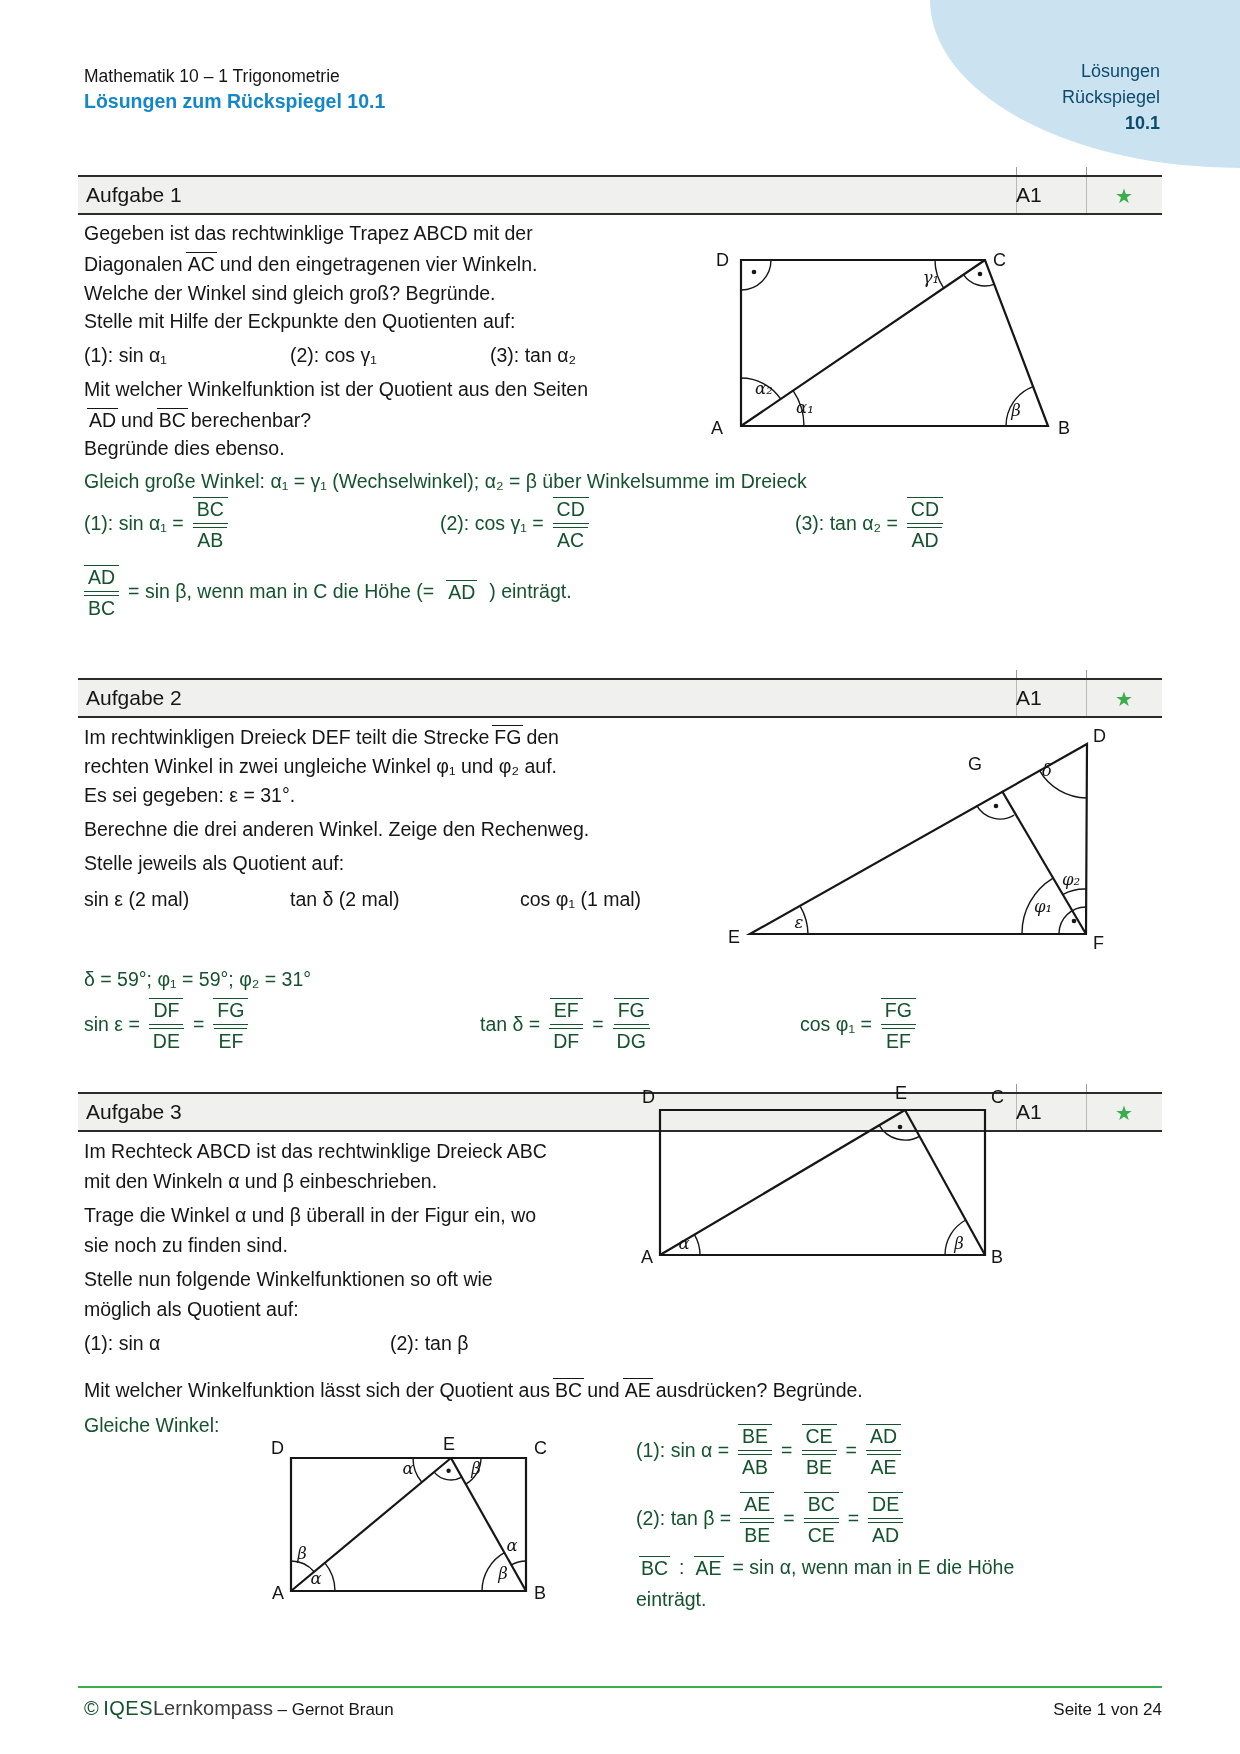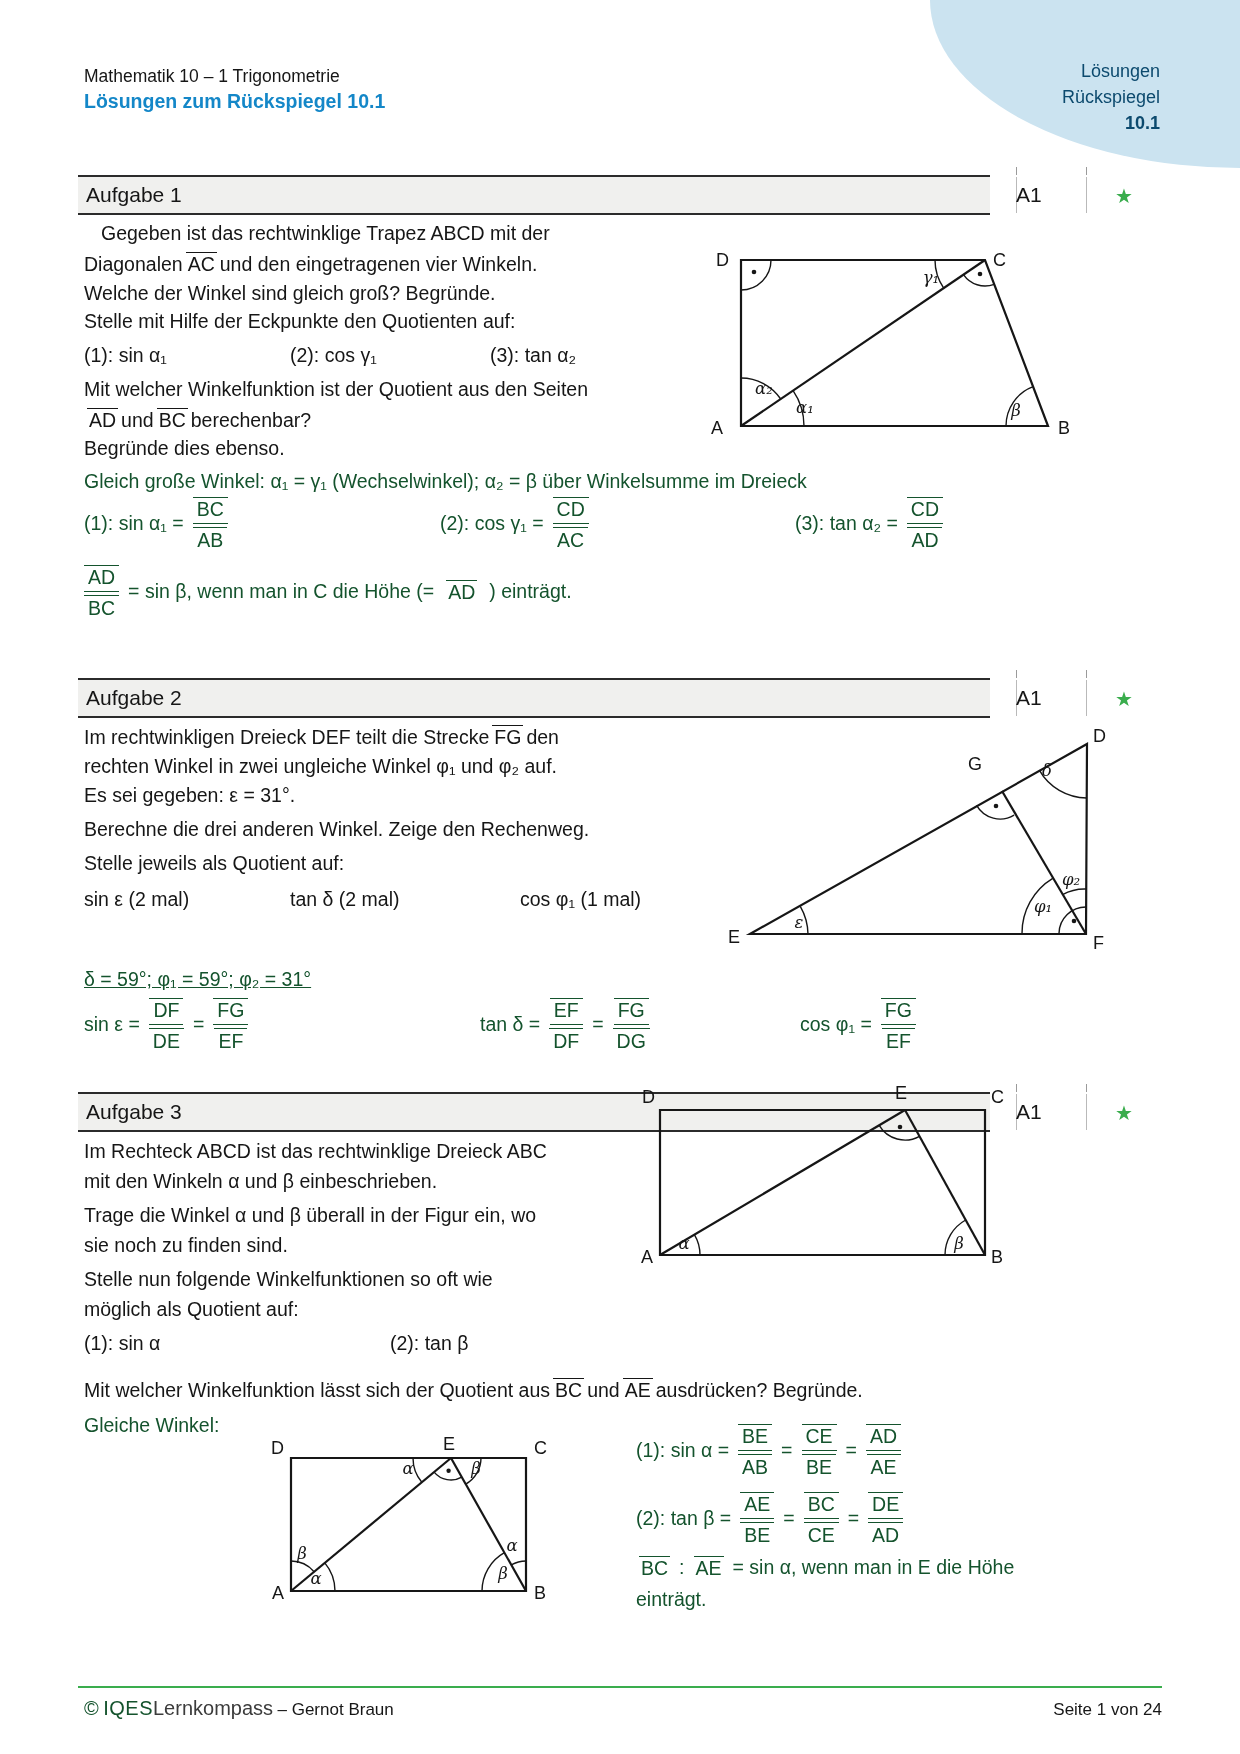--- a/index.html
+++ b/index.html
@@ -11,21 +11,21 @@
   .blue{color:#1487c8;}
   .bold{font-weight:bold;}
   
   .ol{display:inline-block;border-top:1.7px solid currentColor;padding:1px 2px 0;line-height:1.05;margin:0 3px;}
   
   .frac{display:inline-flex;flex-direction:column;align-items:center;line-height:1;text-align:center;}
   .frac .num{border-top:1.7px solid currentColor;border-bottom:1.7px solid currentColor;padding:2px 4px 3px;}
   .frac .den{border-top:1.7px solid currentColor;padding:3px 4px 0;margin-top:3px;}
   .frow{display:flex;align-items:center;gap:9px;font-size:19.5px;white-space:nowrap;}
   
-  .taskbar{left:78px;width:912px;height:40px;background:#f0f0ee;box-sizing:border-box;
+  .taskbar{left:78px;width:1084px;height:40px;background:#f0f0ee;box-sizing:border-box;
            border-top:2.5px solid #2b2b2b;border-bottom:2.2px solid #2b2b2b;}
   .bar-title{position:absolute;left:8px;top:6px;font-size:21px;}
   .bar-level{position:absolute;left:938px;width:70px;top:6px;text-align:left;font-size:21px;}
   .bar-star{position:absolute;left:1008px;width:76px;top:7px;text-align:center;font-size:20px;color:#3aad4d;}
   .bar-sep{position:absolute;top:0;bottom:0;width:1px;background:#b9b9b9;}
   .bar-tick{position:absolute;top:-10px;height:8px;width:1px;background:#9a9a9a;}
   .p1{left:938px;} .p2{left:1008px;}
   
   .badge{top:0;right:0;width:310px;height:168px;background:#cbe3f0;border-bottom-left-radius:100% 100%;}
   .badge-text{top:58px;right:80px;text-align:right;font-size:18px;line-height:26px;color:#0c4a6e;}
@@ -56,21 +56,21 @@
   <div class="abs taskbar" style="top:175px;">
     <span class="bar-title">Aufgabe 1</span>
     <span class="bar-sep p1"></span>
     <span class="bar-sep p2"></span>
     <span class="bar-tick p1"></span>
     <span class="bar-tick p2"></span>
     <span class="bar-level">A1</span>
     <span class="bar-star">★</span>
   </div>
 
-  <div class="abs line" style="left:101px;top:222px;">Gegeben ist das rechtwinklige Trapez ABCD mit der</div>
+  <div class="abs line" style="left:84px;top:222px;">Gegeben ist das rechtwinklige Trapez ABCD mit der</div>
   <div class="abs line" style="left:84px;top:252px;"><span>Diagonalen</span><span class="ol">AC</span><span>und den eingetragenen vier Winkeln.</span></div>
   <div class="abs line" style="left:84px;top:282px;">Welche der Winkel sind gleich groß? Begründe.</div>
   <div class="abs line" style="left:84px;top:310px;">Stelle mit Hilfe der Eckpunkte den Quotienten auf:</div>
   <div class="abs line" style="left:84px;top:344px;">(1): sin α₁</div>
   <div class="abs line" style="left:290px;top:344px;">(2): cos γ₁</div>
   <div class="abs line" style="left:490px;top:344px;">(3): tan α₂</div>
   <div class="abs line" style="left:84px;top:378px;">Mit welcher Winkelfunktion ist der Quotient aus den Seiten</div>
   <div class="abs line" style="left:84px;top:408px;"><span class="ol">AD</span><span>und</span><span class="ol">BC</span><span>berechenbar?</span></div>
   <div class="abs line" style="left:84px;top:437px;">Begründe dies ebenso.</div>
 
@@ -160,21 +160,21 @@
     <text class="vlab" x="40" y="215" text-anchor="end">E</text>
     <text class="vlab" x="393" y="221" text-anchor="start">F</text>
     <text class="vlab" x="393" y="14" text-anchor="start">D</text>
     <text class="vlab" x="282" y="42" text-anchor="end">G</text>
     <text class="gk" x="347" y="48" text-anchor="middle">δ</text>
     <text class="gk" x="99" y="200" text-anchor="middle">ε</text>
     <text class="gk" x="343" y="184" text-anchor="middle">φ₁</text>
     <text class="gk" x="371" y="157" text-anchor="middle">φ₂</text>
   </svg>
 
-  <div class="abs line green" style="left:84px;top:968px;text-decoration:underline;">δ = 59°; φ₁ = 59°; φ₂ = 31°</div>
+  <div class="abs line green" style="left:84px;top:968px;">δ = 59°; φ₁ = 59°; φ₂ = 31°</div>
   <div class="abs frow green" style="left:84px;top:998px;">
     <span>sin ε =</span>
     <span class="frac">
         <span class="num">DF</span>
         <span class="den">DE</span>
       </span>
     <span>=</span>
     <span class="frac">
         <span class="num">FG</span>
         <span class="den">EF</span>

